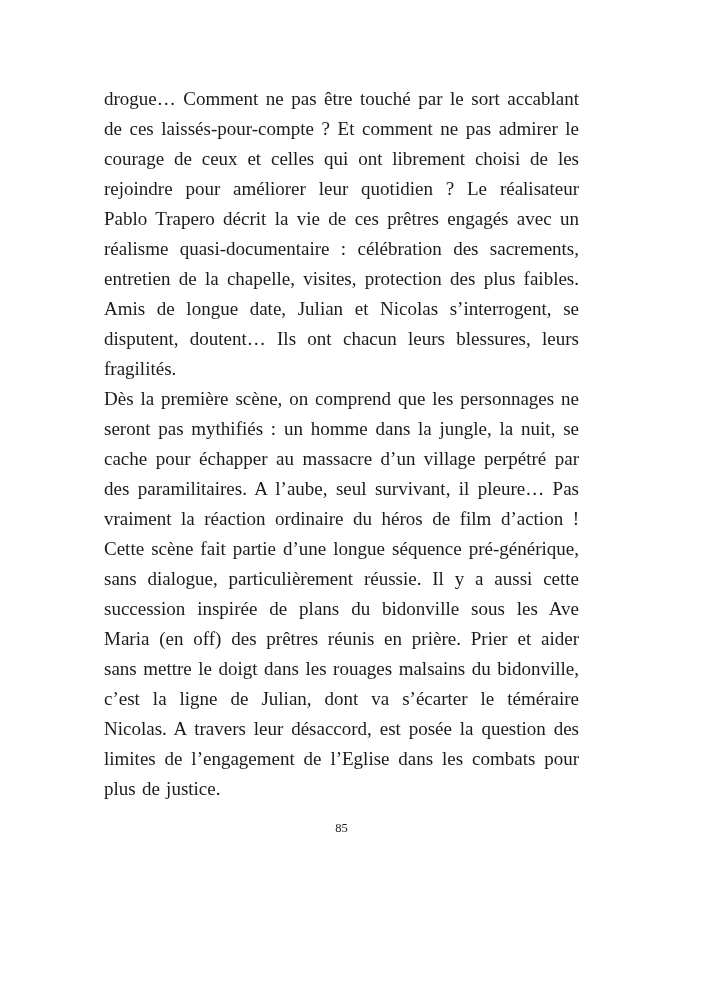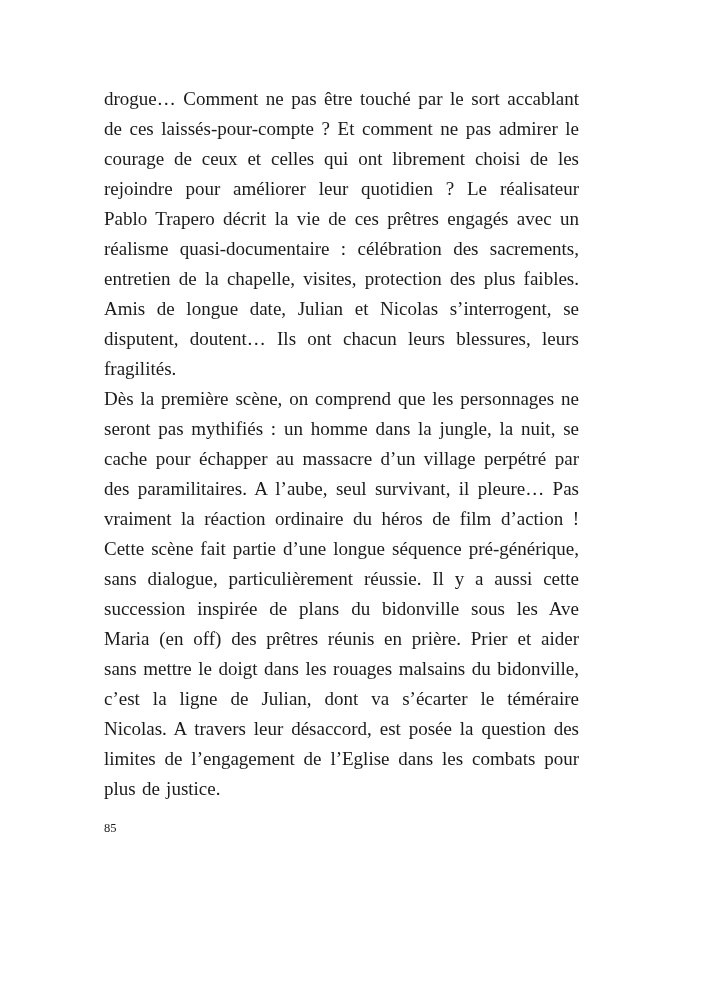--- a/index.html
+++ b/index.html
@@ -29,21 +29,21 @@
     word-spacing: 1.5px;
   }
   .body-text p.last-para {
     text-align-last: justify;
   }
   .body-text em {
     font-style: italic;
   }
   .pagenum {
     margin-top: 16px;
-    text-align: left;
+    text-align: center;
     font-size: 12.5px;
     line-height: 16px;
     color: #1b1b1b;
   }
 </style>
 </head>
 <body>
 
 <div class="page">
   <div class="body-text">

